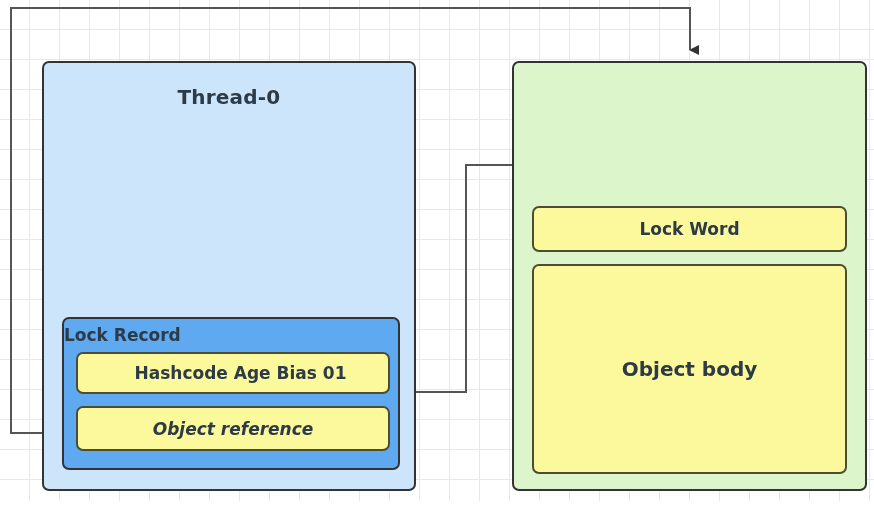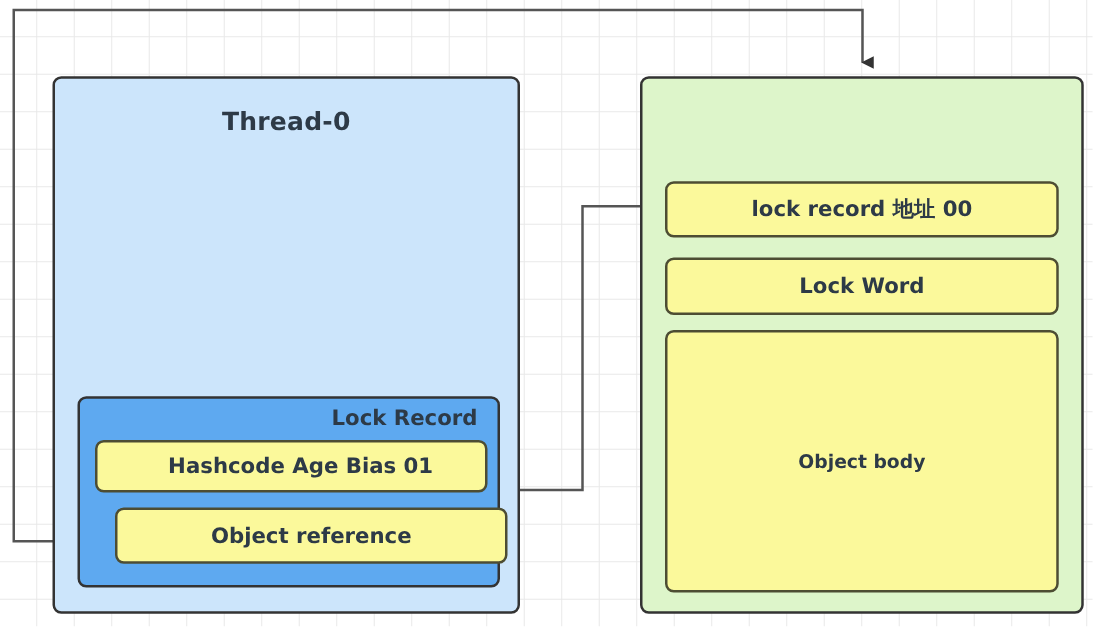--- a/index.html
+++ b/index.html
@@ -78,21 +78,21 @@
     box-sizing: border-box;
     background: #5ea9f0;
     border: 2.5px solid #333333;
     border-radius: 7px;
   }
   .lock-record-title {
     position: absolute;
     left: 0;
     right: 16px;
     top: 6px;
-    text-align: right;
+    text-align: left;
     font-size: 17px;
     font-weight: bold;
     color: #2d3a47;
   }
 
   
   .cell {
     position: absolute;
     box-sizing: border-box;
     background: #fbf99b;
@@ -100,25 +100,25 @@
     border-radius: 7px;
     display: flex;
     align-items: center;
     justify-content: center;
     font-size: 17px;
     font-weight: bold;
     color: #2d3a47;
     text-align: center;
   }
   .cell-hashcode { left: 12px; top: 33px;  width: 314px; height: 42px; padding-left: 15px; }
-  .cell-objref   { left: 28px; top: 87px;  width: 314px; height: 45px; }
+  .cell-objref   { left: 12px; top: 87px;  width: 314px; height: 45px; font-style: italic; }
 
   .cell-lockrec  { left: 18px; top: 82px;  width: 315px; height: 45px; }
   .cell-klass    { left: 18px; top: 143px; width: 315px; height: 46px; }
-  .cell-body     { left: 18px; top: 201px; width: 315px; height: 210px; font-size: 15px; }
+  .cell-body     { left: 18px; top: 201px; width: 315px; height: 210px; font-size: 20px; }
 </style>
 </head>
 <body>
 
 <div id="canvas">
 
   <svg class="connectors" viewBox="0 0 874 505" width="874" height="505">
     <defs>
       <marker id="arrow-down" markerWidth="12" markerHeight="12" refX="5" refY="9" orient="auto" markerUnits="userSpaceOnUse">
         <path d="M0,0 L10,0 L5,10 z" fill="#333333"></path>
@@ -140,20 +140,19 @@
       <div class="lock-record-title">Lock Record</div>
 
       <div class="cell cell-hashcode">Hashcode Age Bias 01</div>
 
       <div class="cell cell-objref">Object reference</div>
     </div>
   </div>
 
   <div class="box object-box">
 
-    <div class="cell cell-lockrec">lock record 地址 00</div>
 
     <div class="cell cell-klass">Lock Word</div>
 
     <div class="cell cell-body">Object body</div>
   </div>
 
 </div>
 
 </body></html>

